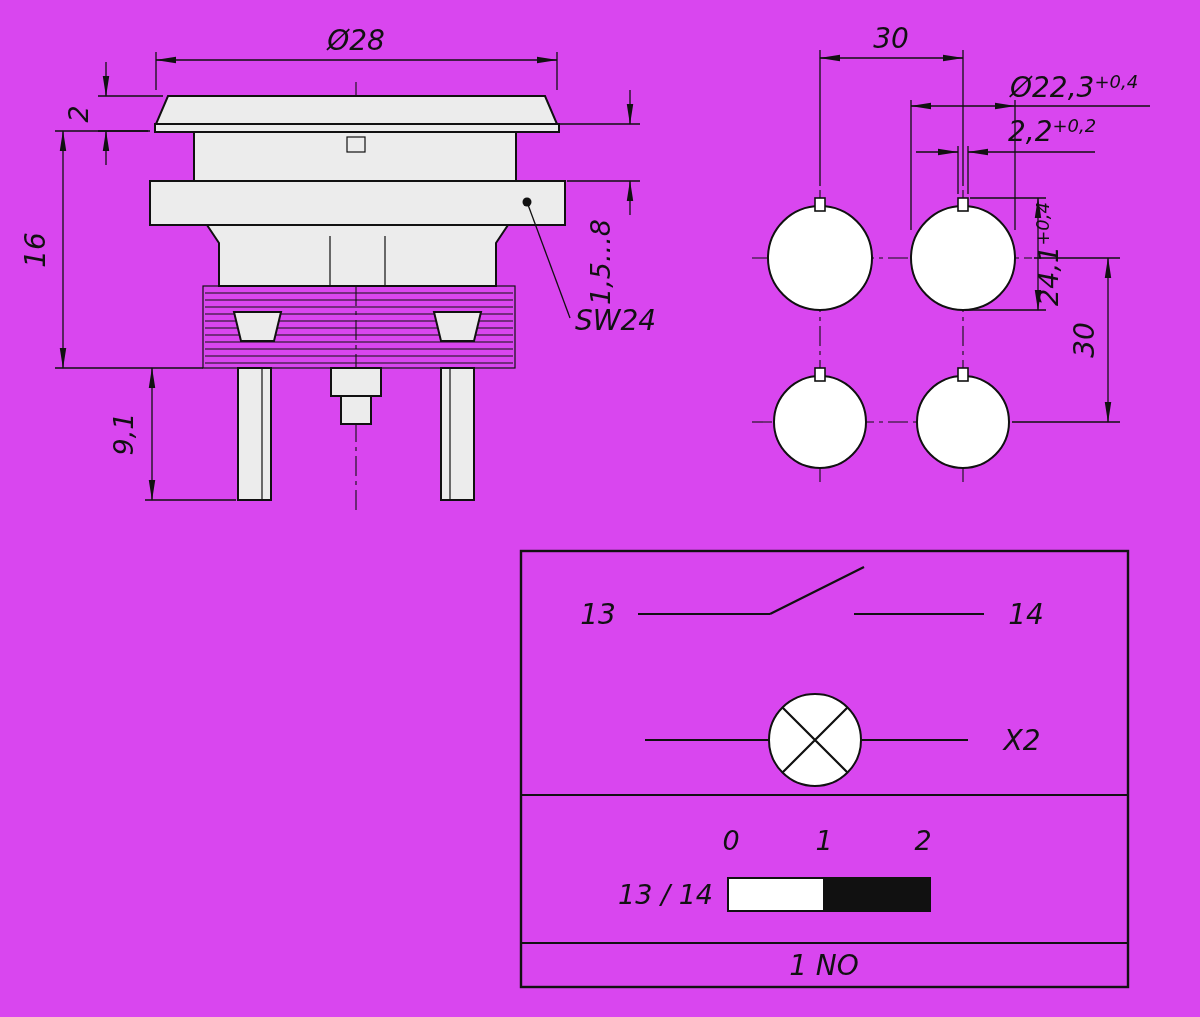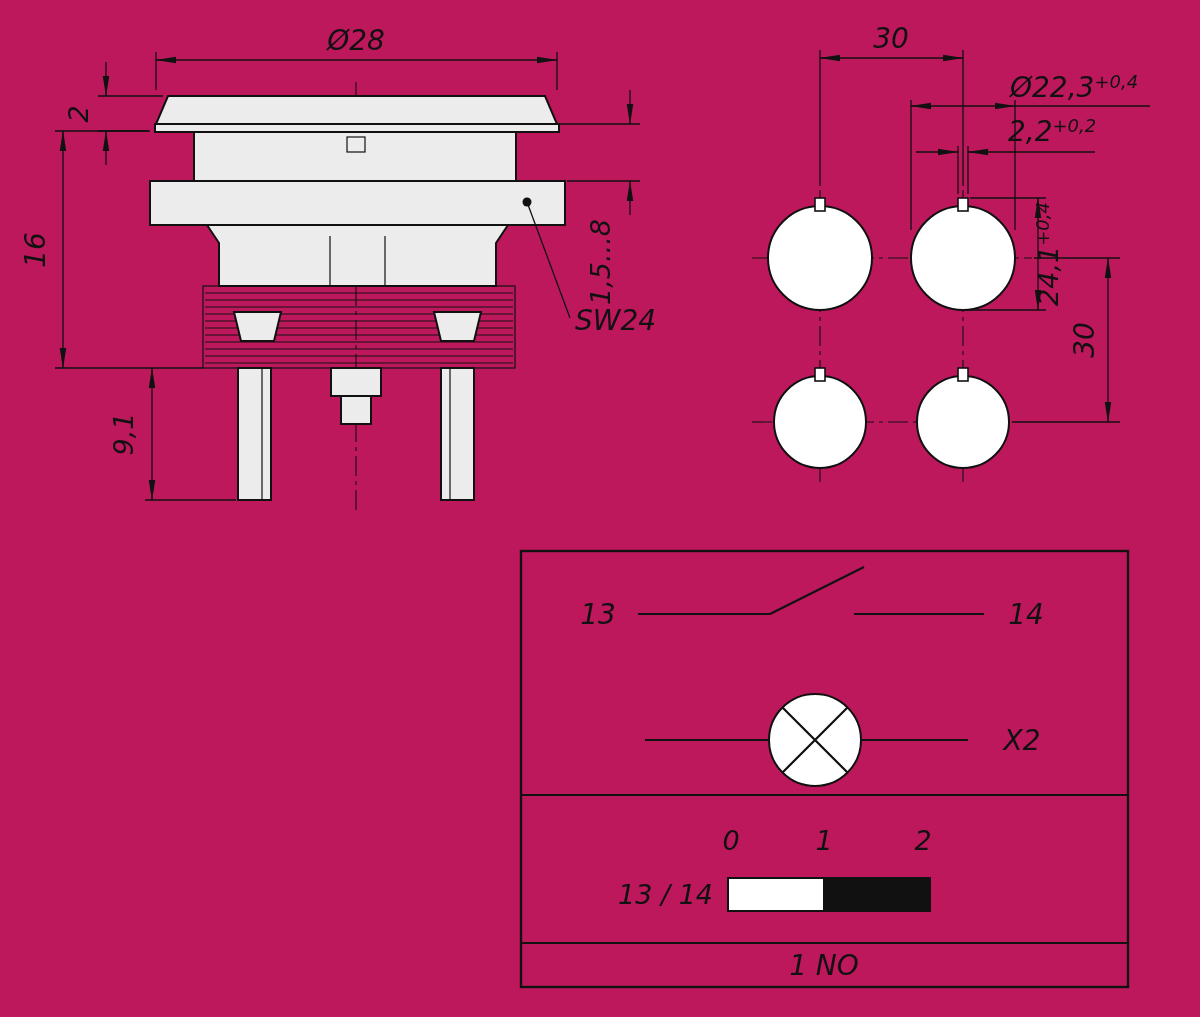--- a/index.html
+++ b/index.html
@@ -1,16 +1,16 @@
 <!DOCTYPE html>
 <html><head>
 <meta charset="utf-8">
 <style>
   html,body{margin:0;padding:0;background:#ffffff;}
-  .stage{position:relative;width:1200px;height:1017px;background:#be185d;overflow:hidden;}
+  .stage{position:relative;width:1200px;height:1017px;background:#d946ef;overflow:hidden;}
   svg{position:absolute;left:0;top:0;}
   .lbl{font-family:"DejaVu Sans",sans-serif;font-style:italic;font-size:27px;fill:#111;}
   .lbl-big{font-family:"DejaVu Sans",sans-serif;font-style:italic;font-size:28px;fill:#111;}
   .sup{font-size:18px;}
   .outline{fill:#ececec;stroke:#111;stroke-width:2;stroke-linejoin:miter;}
   .white{fill:#fff;stroke:#111;stroke-width:2;}
   .thin{stroke:#111;stroke-width:1.2;fill:none;}
   .dim{stroke:#111;stroke-width:1.3;fill:none;}
   .cl{stroke:#111;stroke-width:1.1;fill:none;stroke-dasharray:20 5 4 5;}
   .wire{stroke:#111;stroke-width:2.2;fill:none;}

